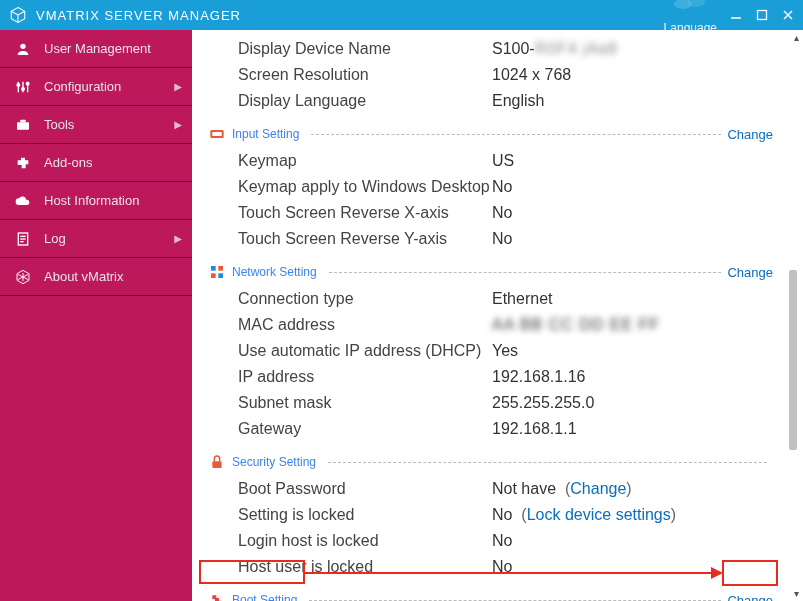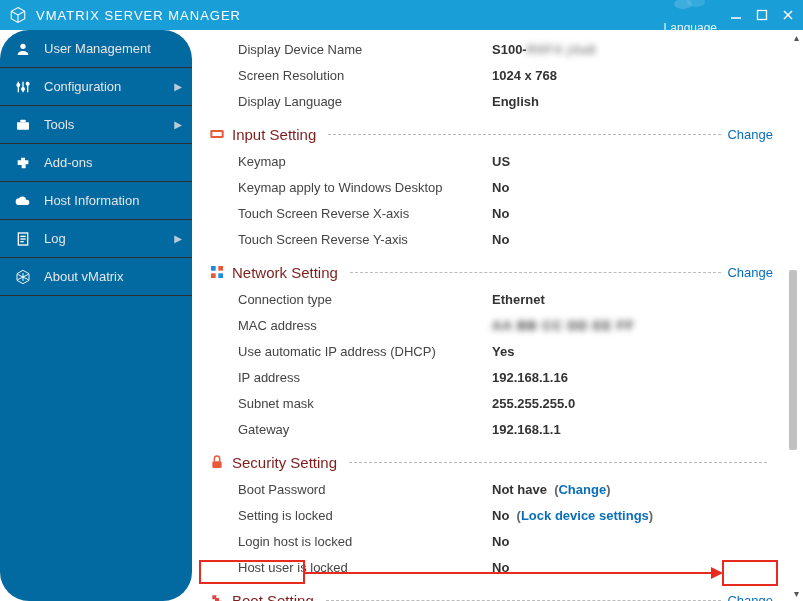--- a/index.html
+++ b/index.html
@@ -4,37 +4,37 @@
 <style>
   * { box-sizing: border-box; margin: 0; padding: 0; font-family: "Segoe UI", Arial, sans-serif; }
   body { width: 803px; height: 601px; overflow: hidden; background: #fff; position: relative; }
   .titlebar { height: 30px; background: #199ed8; color: #fff; display: flex; align-items: center; padding: 7px 8px; }
   .titlebar .logo-icon { width: 20px; height: 20px; margin-right: 8px; display:flex;align-items:center;justify-content:center;}
   .titlebar .title { font-size: 13px; letter-spacing: 1px; flex: 1; font-weight: 400; }
   .titlebar .right { display: flex; align-items: center; gap: 12px; }
   .titlebar .lang { display:flex;align-items:center;gap:6px;font-size:12px;opacity:.9;flex-direction:column;}
   .titlebar .winbtn { width: 14px; height: 14px; display:inline-flex;align-items:center;justify-content:center;cursor:pointer;}
   .main { display: flex; height: 571px; }
-  .sidebar { width: 192px; background: #0369a1; color: #e6e6e6; display:flex;flex-direction:column;border-radius:29px;}
+  .sidebar { width: 192px; background: #be185d; color: #e6e6e6; display:flex;flex-direction:column;}
   .sidebar .item { height: 38px; display: flex; align-items: center; padding: 0 14px; font-size: 13px; cursor: pointer; border-bottom: 1px solid #2e2e2e; position:relative;}
   .sidebar .item.active { background: #199ed8; }
   .sidebar .item .ic { width: 18px; height: 18px; margin-right: 12px; display:flex;align-items:center;justify-content:center;}
   .sidebar .item .chev { position:absolute; right:10px; font-size:10px; opacity:.8;}
   .content { flex: 1; background:#fff; position:relative; overflow:hidden;}
   .scrollbar { position:absolute; right:2px; top:0; bottom:0; width:16px;}
   .scroll-up { position:absolute;top:2px;right:2px;font-size:10px;color:#555;}
   .scroll-down { position:absolute;bottom:2px;right:2px;font-size:10px;color:#555;}
   .scroll-thumb { position:absolute; right:4px; top:240px; width:8px; height:180px; background:#c1c1c1; border-radius:2px;}
   .inner { padding: 6px 30px 10px 10px; }
-  .row { display:flex; font-size:13px; color:#333; height:26px; align-items:center; }
+  .row { display:flex; font-size:16px; color:#333; height:26px; align-items:center; }
   .row .k { width: 290px; padding-left: 36px; color:#444;}
-  .row .v { color:#333;font-weight:bold; }
+  .row .v { color:#333; }
   .sect { display:flex; align-items:center; height:28px; margin-top:6px;}
   .sect .sicon { width:18px;height:18px;margin-left:6px;margin-right:6px;display:flex;align-items:center;justify-content:center;}
-  .sect .stitle { font-size:15px; color:#7f1d1d; margin-right:6px;}
+  .sect .stitle { font-size:12px; color:#3b82f6; margin-right:6px;}
   .sect .line { flex:1; border-top:1px dashed #bbb; height:0; margin:0 6px;}
   .sect .change { color:#0a6ebb; font-size:13px; cursor:pointer;}
   .blur { filter: blur(3px); letter-spacing:1px; color:#888;}
   .linkB { color:#0a6ebb; cursor:pointer;}
   .paren { color:#666;}
   .hlbox { position:absolute; border:2px solid #e82b1f; pointer-events:none;}
   .arrow { position:absolute; pointer-events:none;}
   .globe{opacity:.45}
 </style>
 </head>

